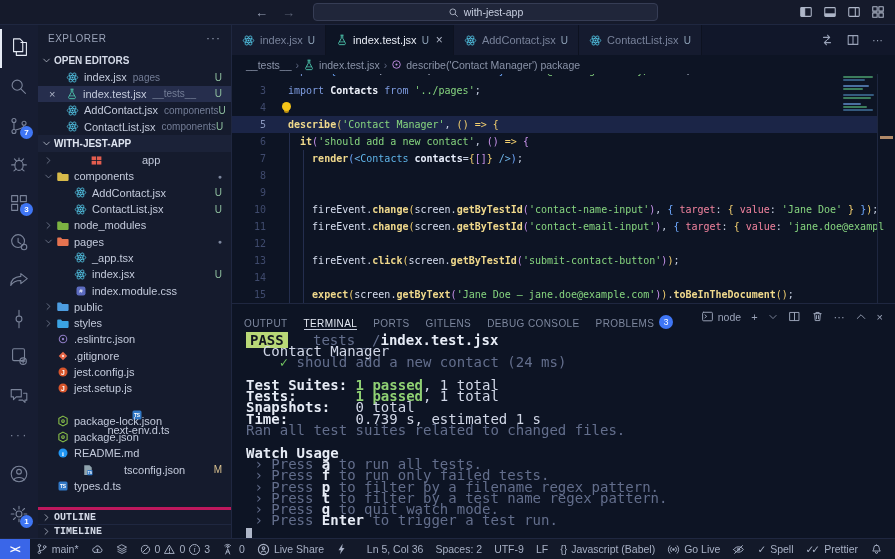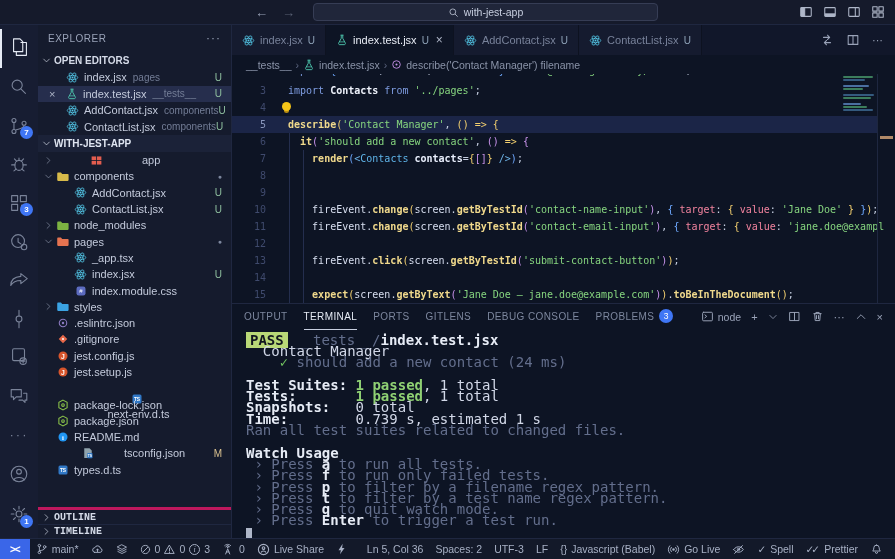--- a/index.html
+++ b/index.html
@@ -76,21 +76,21 @@
   .rail .mark { position:absolute; top:62px; left:2px; width:13px; height:3px; background:#b08968; }
 
   .s-kw{color:#7e9ce0} .s-str{color:#86d57f} .s-fn{color:#f0d98c;font-weight:600}
   .s-id{color:#d8dff0} .s-idb{color:#eef2fb;font-weight:bold} .s-tag{color:#6fb5e8}
   .s-cmp{color:#5fb4e8} .s-attr{color:#e8eefc;font-weight:bold} .s-prop{color:#f2839e}
   .s-py{color:#f2cf6f} .s-pp{color:#c792ea} .s-pb{color:#6ea8fe} .s-plain{color:#c7d0e2}
 
   
   .panel { flex:0 0 230px; border-top:1px solid #1f2740; background:#0d1424; display:flex; flex-direction:column; }
   .panelhead { height:26px; display:flex; align-items:center; padding:0 12px; gap:16px; flex:0 0 26px; }
-  .ptab { color:#7d879e; font-size:10px; letter-spacing:.4px; height:100%; display:flex; align-items:center; gap:5px; cursor:pointer; border-bottom:1px solid transparent; }
+  .ptab { color:#7d879e; font-size:10px; letter-spacing:.4px; height:100%; display:flex; align-items:flex-end; gap:5px; cursor:pointer; border-bottom:1px solid transparent; }
   .ptab.active { color:#e6ebf5; border-bottom:1px solid #c7cedf; }
   .pbadge { min-width:14px; height:14px; border-radius:8px; background:#3f76f5; color:#fff; font-size:8.5px; display:flex; align-items:center; justify-content:center; padding:0 3px; }
   .panel-actions { margin-left:auto; display:flex; align-items:center; gap:10px; color:#9aa3b8; }
   .panel-actions .shell { display:flex; align-items:center; gap:4px; font-size:10.5px; cursor:pointer; }
   .panelbody { flex:1; padding:5px 0 0 14px; font-family:"DejaVu Sans Mono",monospace; font-size:14px; line-height:11.3px; white-space:pre; overflow:hidden; }
   .t-badge { background:#b9d877; color:#11151f; font-weight:bold; padding:0 4px; }
   .t-dim { color:#636e8c; } .t-w { color:#d2d8e8; } .t-b { color:#e6ebf5; font-weight:bold; }
   .t-g { color:#8fd073; font-weight:bold; } .t-chk { color:#6fbf5f; }
   .t-cursor { display:inline-block; width:6px; height:10px; background:#aeb6c8; vertical-align:middle; }
 
@@ -463,20 +463,33 @@
             <span class="fname">index.module.css</span>
           </div>
           <div class="tree-row" style="padding-left: 4px;">
             <span class="chev">
               <svg width="9" height="9" viewBox="0 0 16 16" fill="none" stroke="currentColor" stroke-width="1.2" stroke-linecap="round" stroke-linejoin="round">
                 <path d="M5.5 3 10.5 8 5.5 13"></path>
               </svg>
             </span>
             <span class="ticon">
               <svg width="13" height="13" viewBox="0 0 16 16">
+                <path d="M1.5 4.2a1 1 0 0 1 1-1h3.6l1.5 1.6h6.9a1 1 0 0 1 1 1v6.6a1 1 0 0 1-1 1h-12a1 1 0 0 1-1-1z" fill="#4d9de0"></path>
+              </svg>
+            </span>
+            <span class="fname">public</span>
+          </div>
+          <div class="tree-row" style="padding-left: 4px;">
+            <span class="chev">
+              <svg width="9" height="9" viewBox="0 0 16 16" fill="none" stroke="currentColor" stroke-width="1.2" stroke-linecap="round" stroke-linejoin="round">
+                <path d="M5.5 3 10.5 8 5.5 13"></path>
+              </svg>
+            </span>
+            <span class="ticon">
+              <svg width="13" height="13" viewBox="0 0 16 16">
                 <path d="M1.5 4.2a1 1 0 0 1 1-1h3.6l1.5 1.6h6.9a1 1 0 0 1 1 1v6.6a1 1 0 0 1-1 1h-12a1 1 0 0 1-1-1z" fill="#3ba3e3"></path>
               </svg>
             </span>
             <span class="fname">styles</span>
           </div>
           <div class="tree-row" style="padding-left: 4px;">
             <span class="chev"></span>
             <span class="ticon">
               <svg width="12" height="12" viewBox="0 0 16 16" fill="none" stroke="#8e7cc3" stroke-width="1.4">
                 <circle cx="8" cy="8" r="5"></circle>
@@ -679,21 +692,21 @@
             <span>index.test.jsx</span>
           </span>
           <span class="sep">›</span>
           <span style="display: inline-flex; align-items: center; gap: 4px;">
             <span>
               <svg width="11" height="11" viewBox="0 0 16 16" fill="none" stroke="#c792ea" stroke-width="1.3">
                 <circle cx="8" cy="8" r="5.5"></circle>
                 <circle cx="8" cy="8" r="1.5" fill="#c792ea" stroke="none"></circle>
               </svg>
             </span>
-            <span>describe('Contact Manager') filename</span>
+            <span>describe('Contact Manager') package</span>
           </span>
         </div>
       <div class="codewrap">
         <div class="coderows" id="coderows">
             <div class="crow clip"><span class="ln">2</span><span class="ctext"><span class="s-kw">import </span><span class="s-pb">{</span><span class="s-plain"> render, screen, fireEvent </span><span class="s-pb">}</span><span class="s-kw"> from </span><span class="s-str">'@testing-library/react'</span><span class="s-plain">;</span></span></div>
             <div class="crow"><span class="ln">3</span><span class="ctext"><span class="s-kw">import </span><span class="s-idb">Contacts</span><span class="s-kw"> from </span><span class="s-str">'../pages'</span><span class="s-plain">;</span></span></div>
             <div class="crow"><span class="ln">4</span><span class="ctext"><span class="bulb"></span></span></div>
             <div class="crow cur"><span class="ln">5</span><span class="ctext"><span class="s-fn">describe</span><span class="s-py">(</span><span class="s-str">'Contact Manager'</span><span class="s-plain">, </span><span class="s-py">()</span><span class="s-plain"> </span><span class="s-py">=&gt;</span><span class="s-plain"> </span><span class="s-py">{</span></span></div>
             <div class="crow"><span class="ln">6</span><span class="ctext"><span class="s-plain">  </span><span class="s-fn">it</span><span class="s-pp">(</span><span class="s-str">'should add a new contact'</span><span class="s-plain">, </span><span class="s-pp">()</span><span class="s-plain"> </span><span class="s-py">=&gt;</span><span class="s-plain"> </span><span class="s-pp">{</span></span></div>
             <div class="crow"><span class="ln">7</span><span class="ctext"><span class="s-plain">    </span><span class="s-fn">render</span><span class="s-pb">(</span><span class="s-tag">&lt;</span><span class="s-cmp">Contacts</span><span class="s-plain"> </span><span class="s-attr">contacts</span><span class="s-plain">=</span><span class="s-py">{</span><span class="s-pp">[]</span><span class="s-py">}</span><span class="s-tag"> /&gt;</span><span class="s-pb">)</span><span class="s-plain">;</span></span></div>
@@ -864,21 +877,21 @@
         </div>
       </div>
     <div class="st-right" id="st-right">
         <div class="st-item">
           <span>Ln 5, Col 36</span>
         </div>
         <div class="st-item">
           <span>Spaces: 2</span>
         </div>
         <div class="st-item">
-          <span>UTF-3</span>
+          <span>UTF-9</span>
         </div>
         <div class="st-item">
           <span>LF</span>
         </div>
         <div class="st-item">
           <span>{}</span>
           <span>Javascript (Babel)</span>
         </div>
         <div class="st-item">
           <span>

